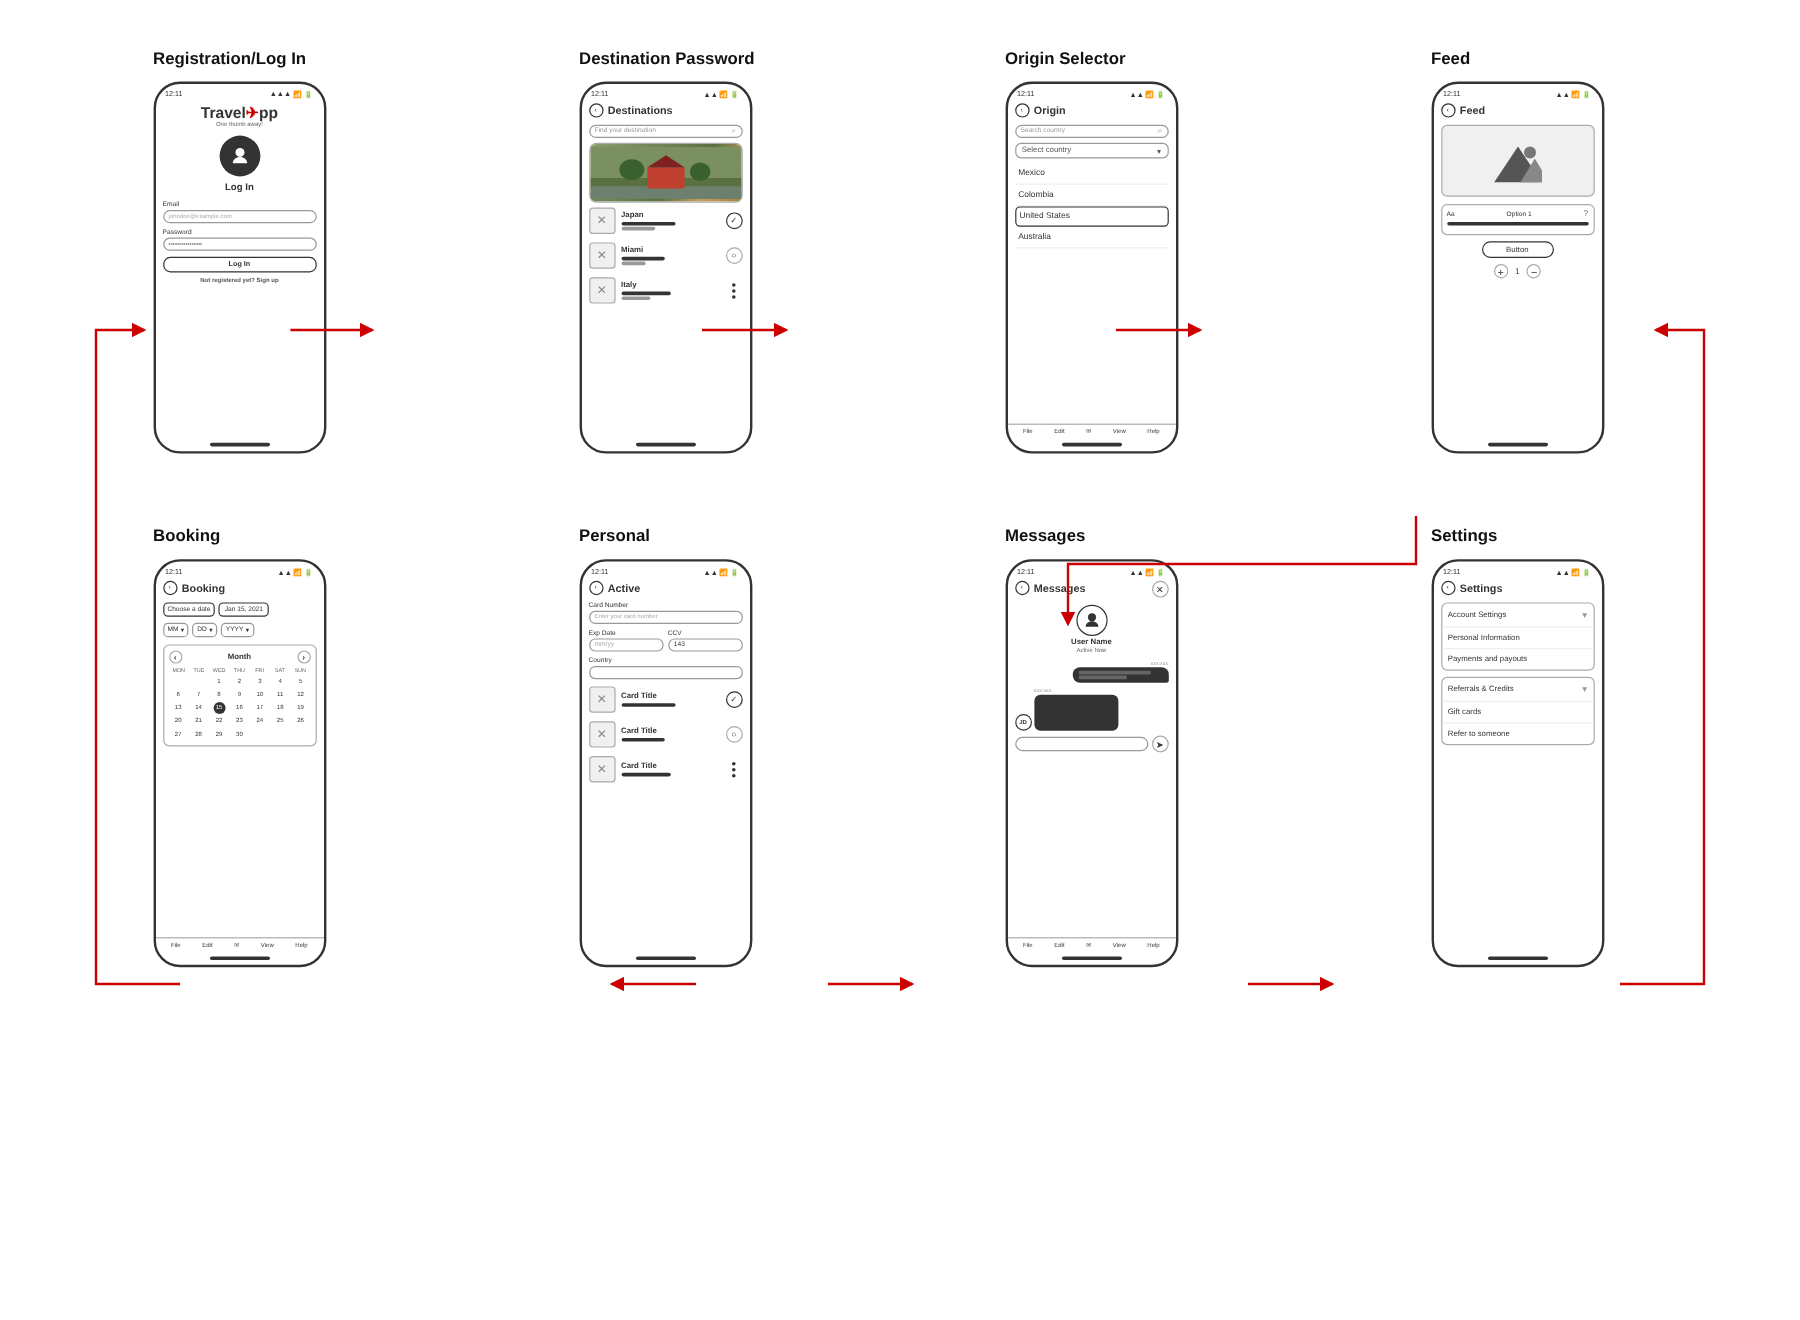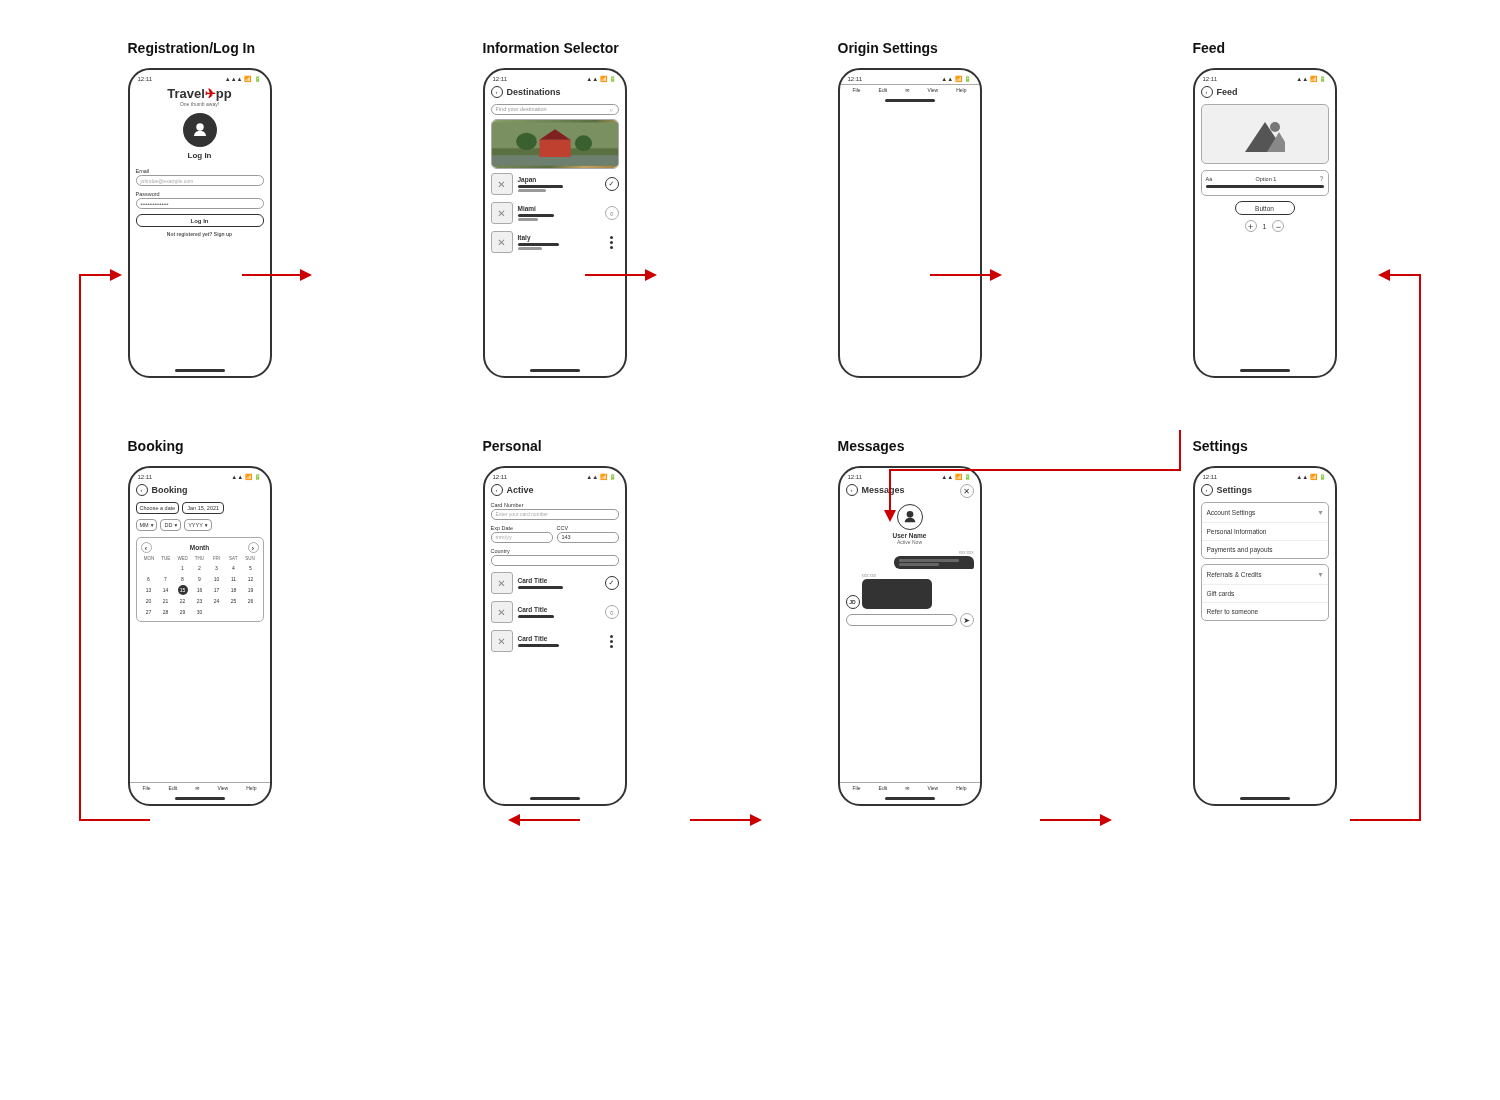--- a/index.html
+++ b/index.html
@@ -677,21 +677,21 @@
           <div class="btn-primary">Log In</div>
           <div class="reg-footer-text">
             <span>Not registered yet?</span> <span style="font-weight:700;">Sign up</span>
           </div>
         </div>
         <div class="phone-home-bar"></div>
       </div>
     </div>
 
     <div class="screen-group">
-      <div class="screen-title">Information Selector</div>
+      <div class="screen-title">Destination Password</div>
       <div class="phone">
         <div class="phone-status">
           <span>12:11</span>
           <div class="status-icons">
               <span>▲▲ 📶 🔋</span>
             </div>
         </div>
         <div class="phone-content">
           <div class="screen-header">
             <div class="back-btn">‹</div>
@@ -756,27 +756,45 @@
               <div class="dot"></div>
               <div class="dot"></div>
             </div>
           </div>
         </div>
         <div class="phone-home-bar"></div>
       </div>
     </div>
 
     <div class="screen-group">
-      <div class="screen-title">Origin Settings</div>
+      <div class="screen-title">Origin Selector</div>
       <div class="phone">
         <div class="phone-status">
           <span>12:11</span>
           <div class="status-icons">
               <span>▲▲ 📶 🔋</span>
             </div>
+        </div>
+        <div class="phone-content">
+          <div class="screen-header">
+            <div class="back-btn">‹</div>
+            <div class="screen-header-title">Origin</div>
+          </div>
+          <div class="search-bar">
+            <span>Search country</span>
+            <span style="font-size:7px;">⌕</span>
+          </div>
+          <div class="select-country">
+            <span>Select country</span>
+            <span>▾</span>
+          </div>
+          <div class="origin-list-item">Mexico</div>
+          <div class="origin-list-item">Colombia</div>
+          <div class="origin-list-item selected">United States</div>
+          <div class="origin-list-item">Australia</div>
         </div>
         <div class="phone-bottom-nav">
           <span>File</span>
           <span>Edit</span>
           <span>✉</span>
           <span>View</span>
           <span>Help</span>
         </div>
         <div class="phone-home-bar"></div>
       </div>

